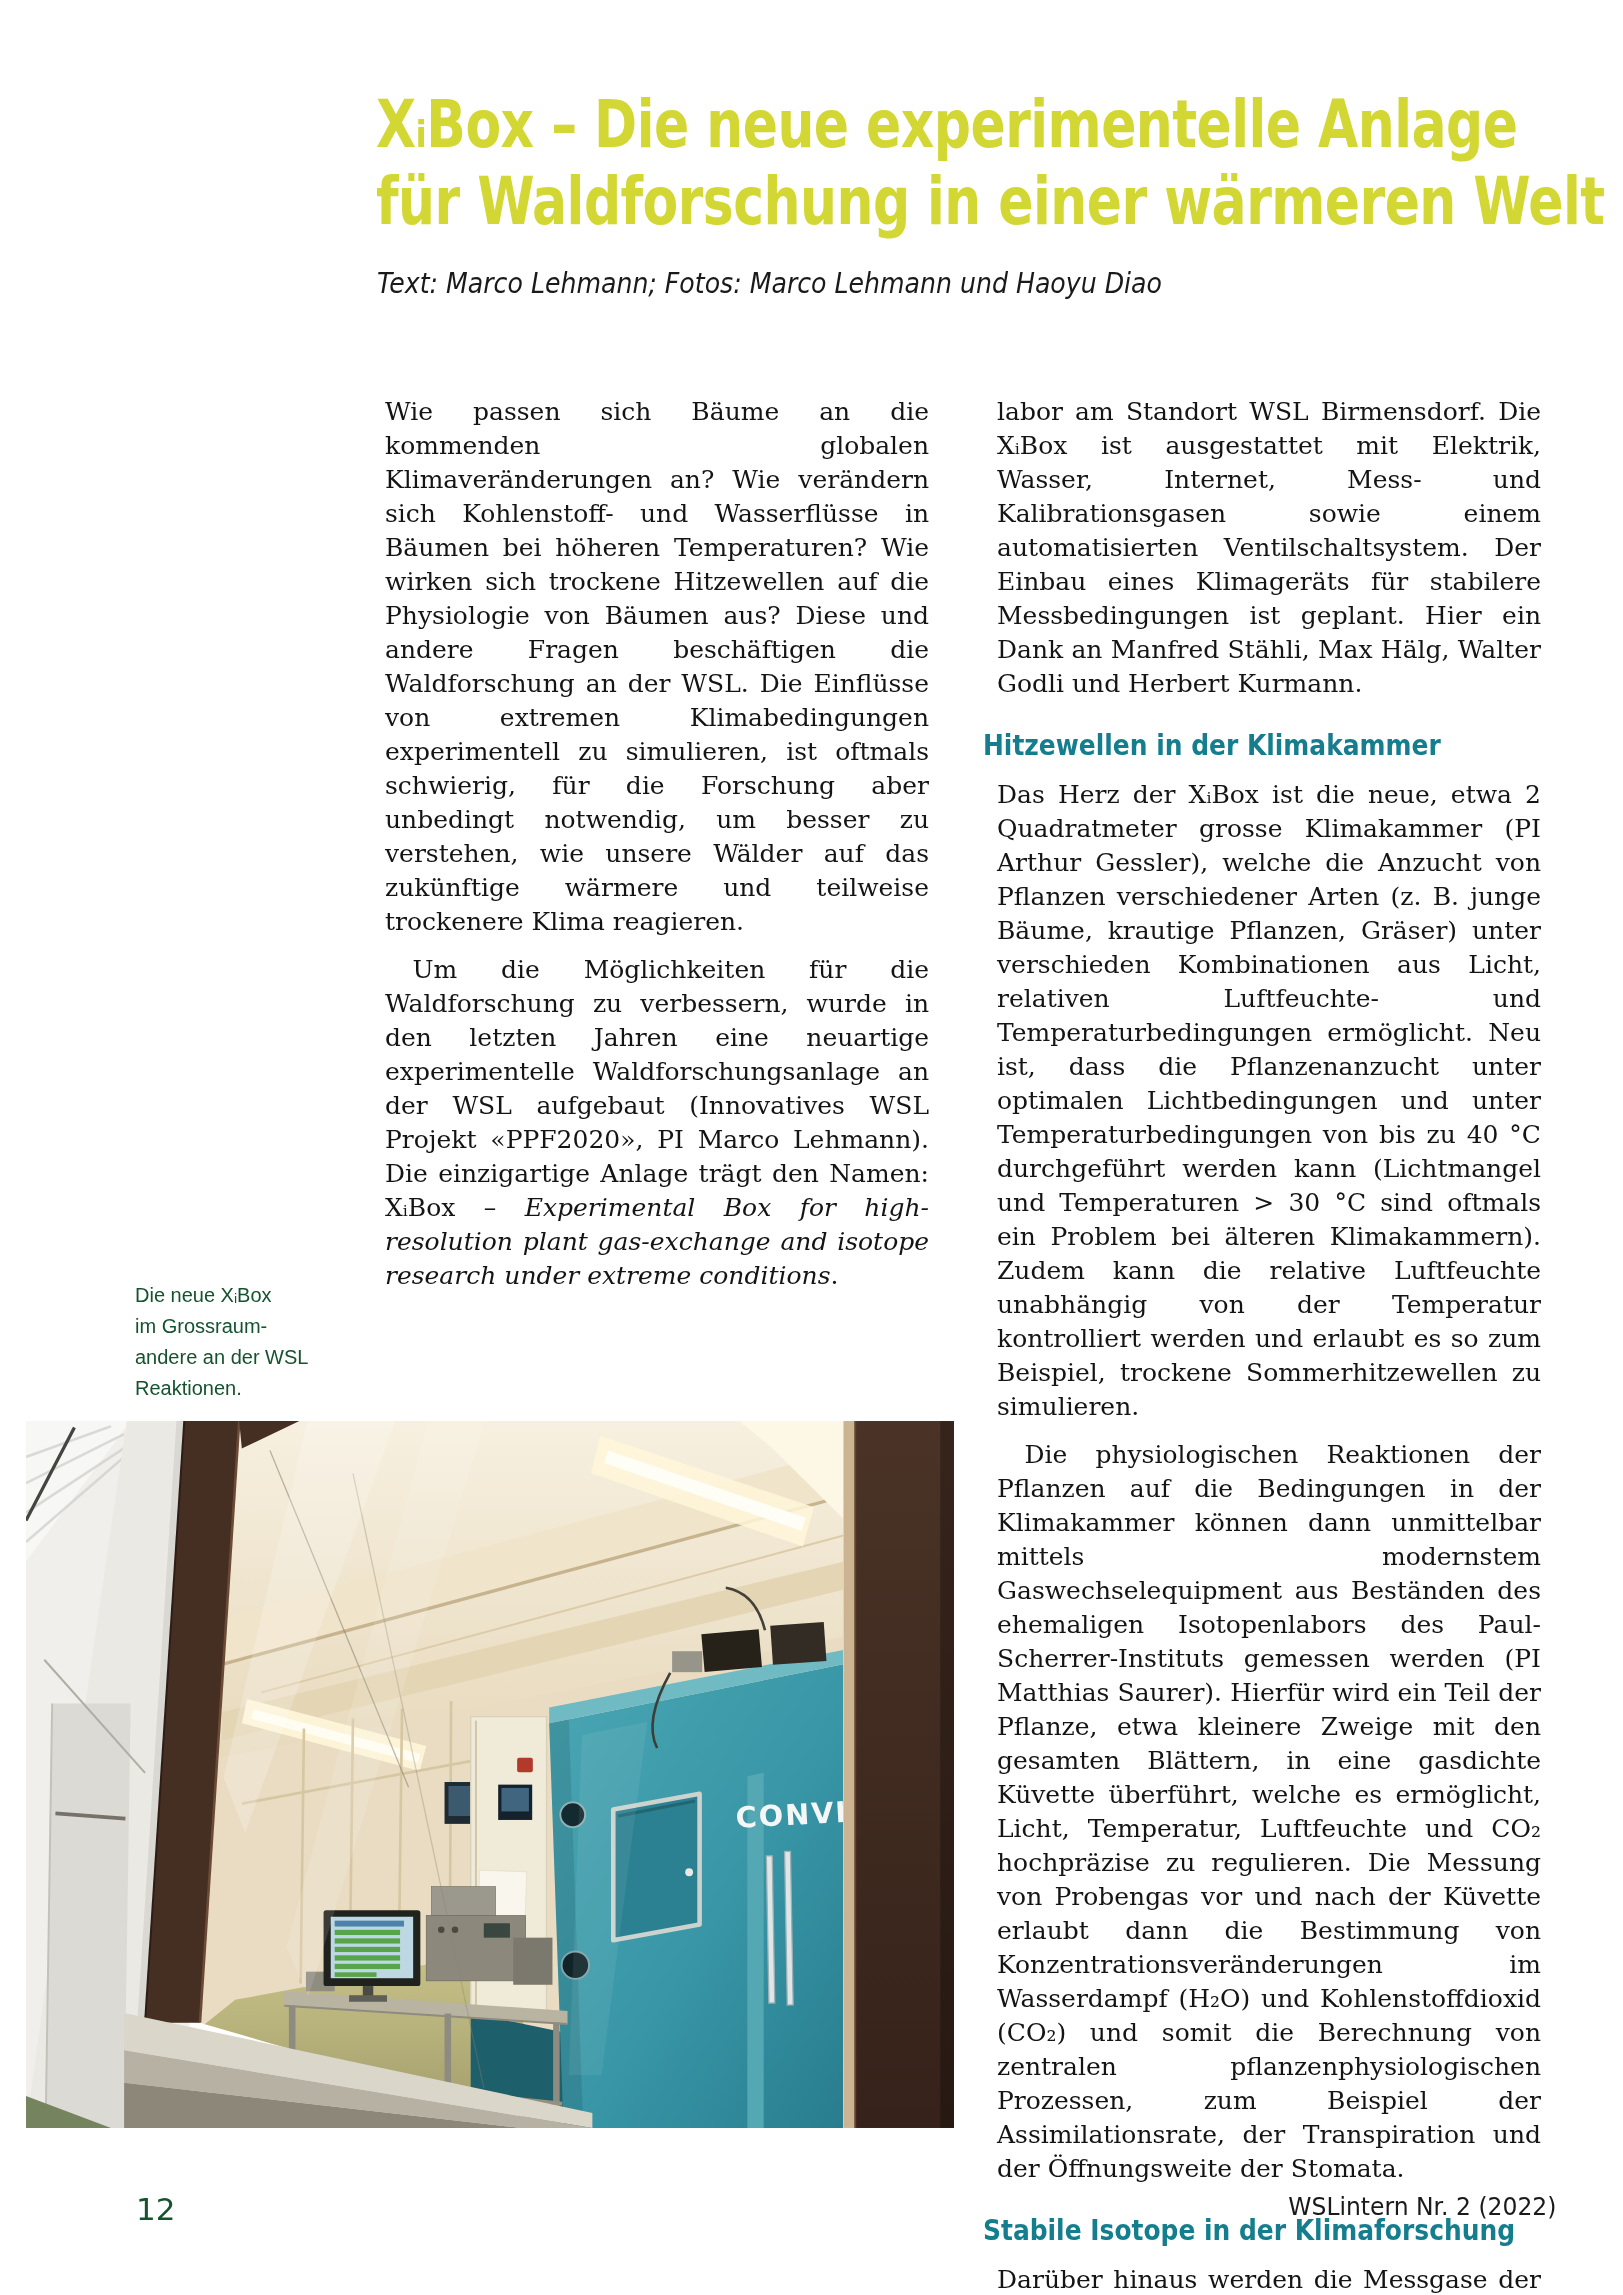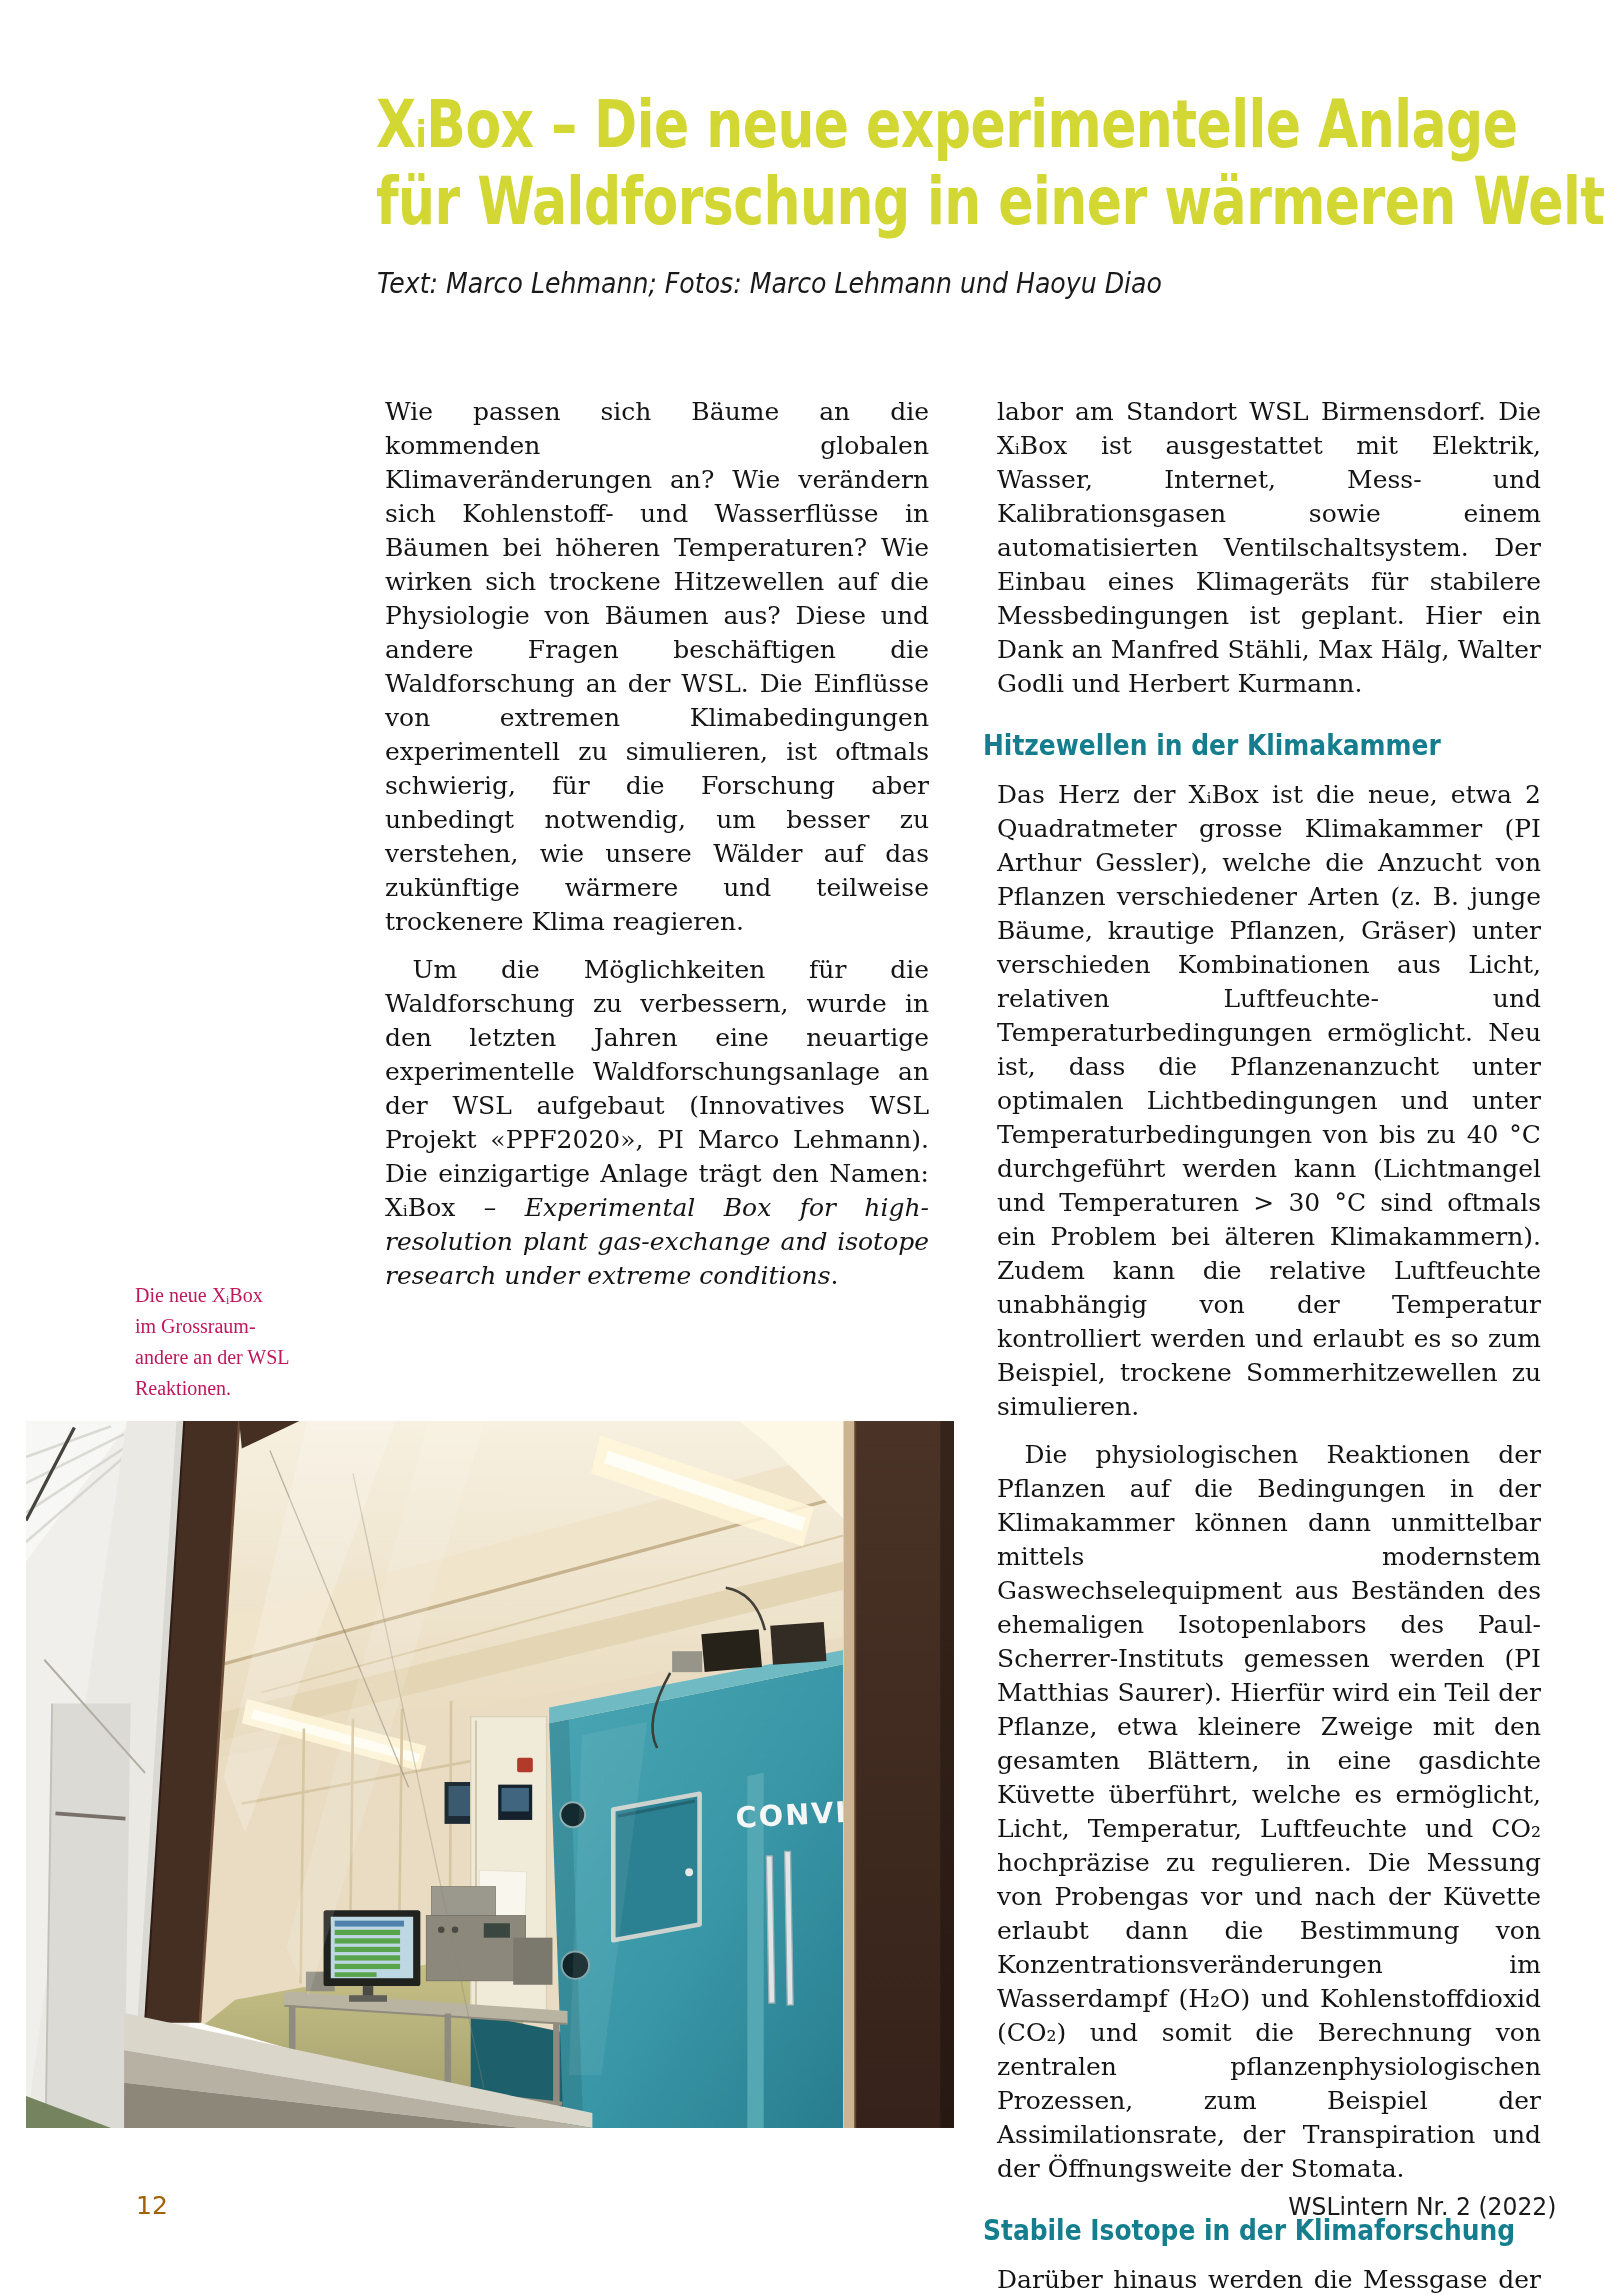--- a/index.html
+++ b/index.html
@@ -65,40 +65,40 @@
     transform:scaleX(0.86);
     transform-origin:left top;
     text-align:left;
     white-space:nowrap;
   }
   
   .caption{
     position:absolute;
     left:135px; top:1280px;
     width:216px;
-    font-family:Liberation Serif, serif;
+    font-family:Liberation Sans, sans-serif;
     font-size:20px;
     line-height:31px;
-    color:#be185d;
+    color:#14532d;
   }
   
   .photo{
     position:absolute;
     left:26px; top:1421px;
     width:928px; height:707px;
     overflow:hidden;
   }
   .photo svg{display:block;}
   
   .footer-num{
     position:absolute;
     left:136px; top:2191px;
     font-family:"DejaVu Sans", "Liberation Sans", sans-serif;
-    font-size:25px;
-    color:#a16207;
+    font-size:31px;
+    color:#14532d;
   }
   .footer-journal{
     position:absolute;
     right:67px; top:2191px;
     font-family:"DejaVu Sans", "Liberation Sans", sans-serif;
     font-size:25.5px;
     color:#1a1a1a;
     transform:scaleX(0.92);
     transform-origin:right top;
   }

